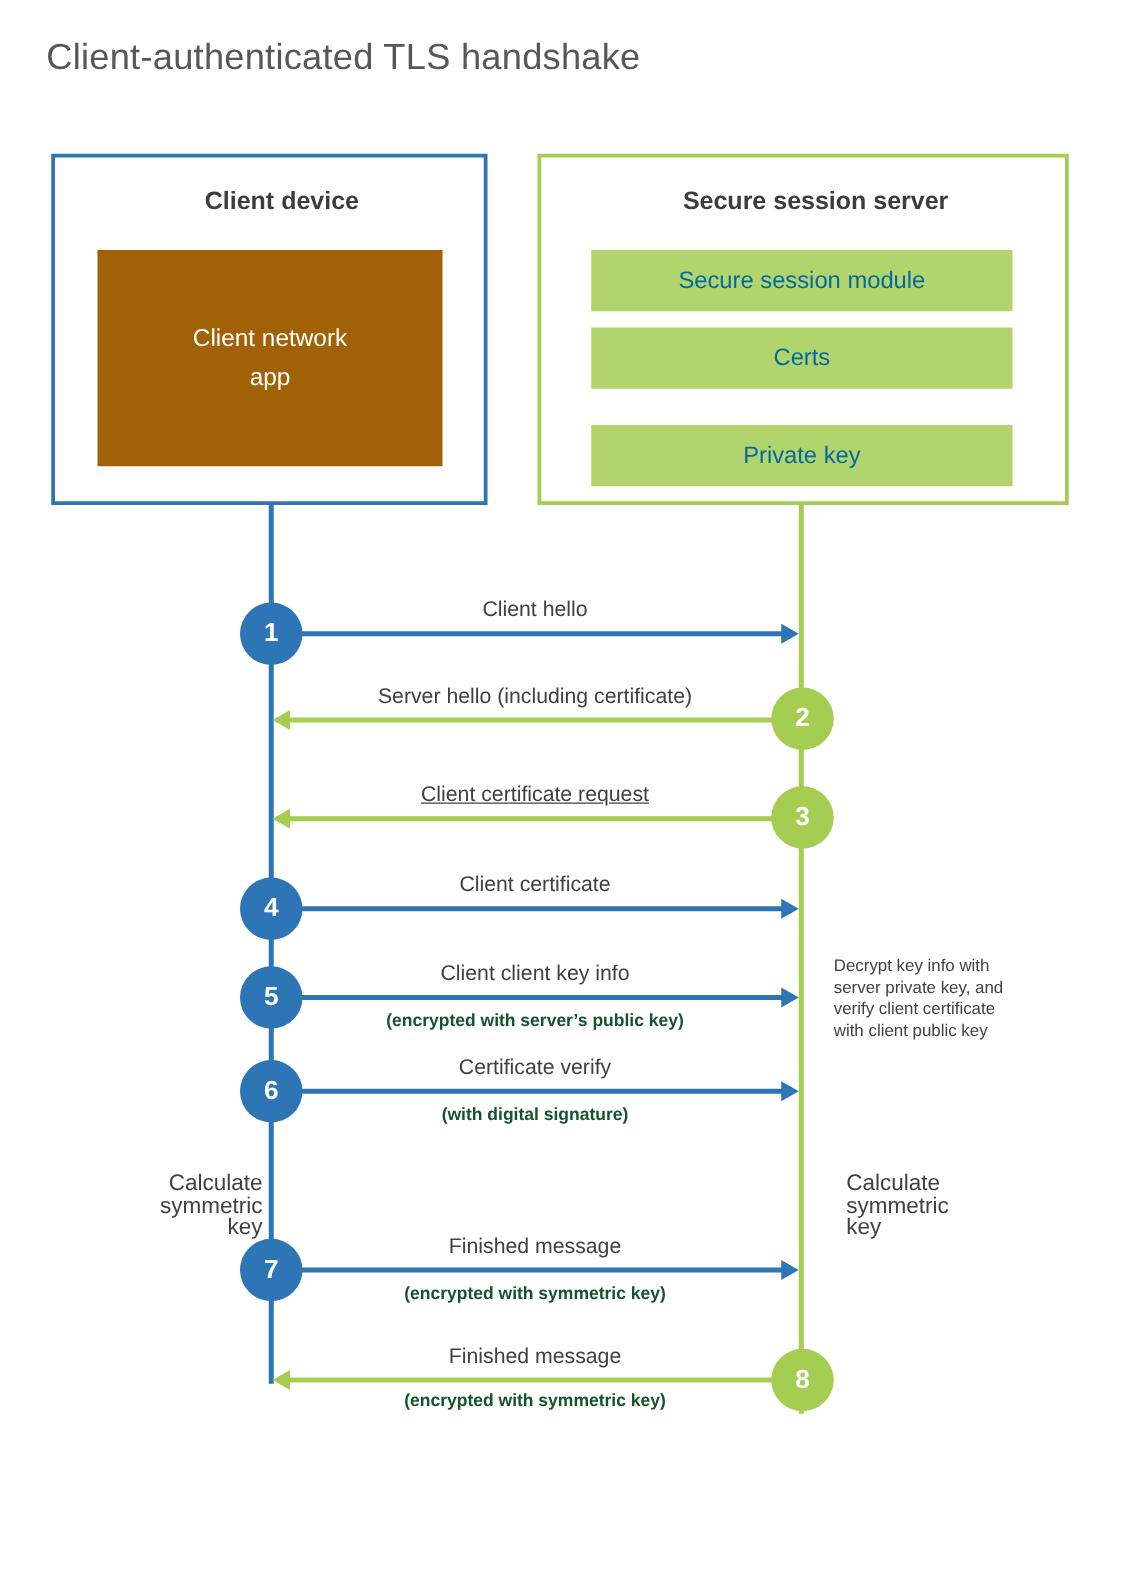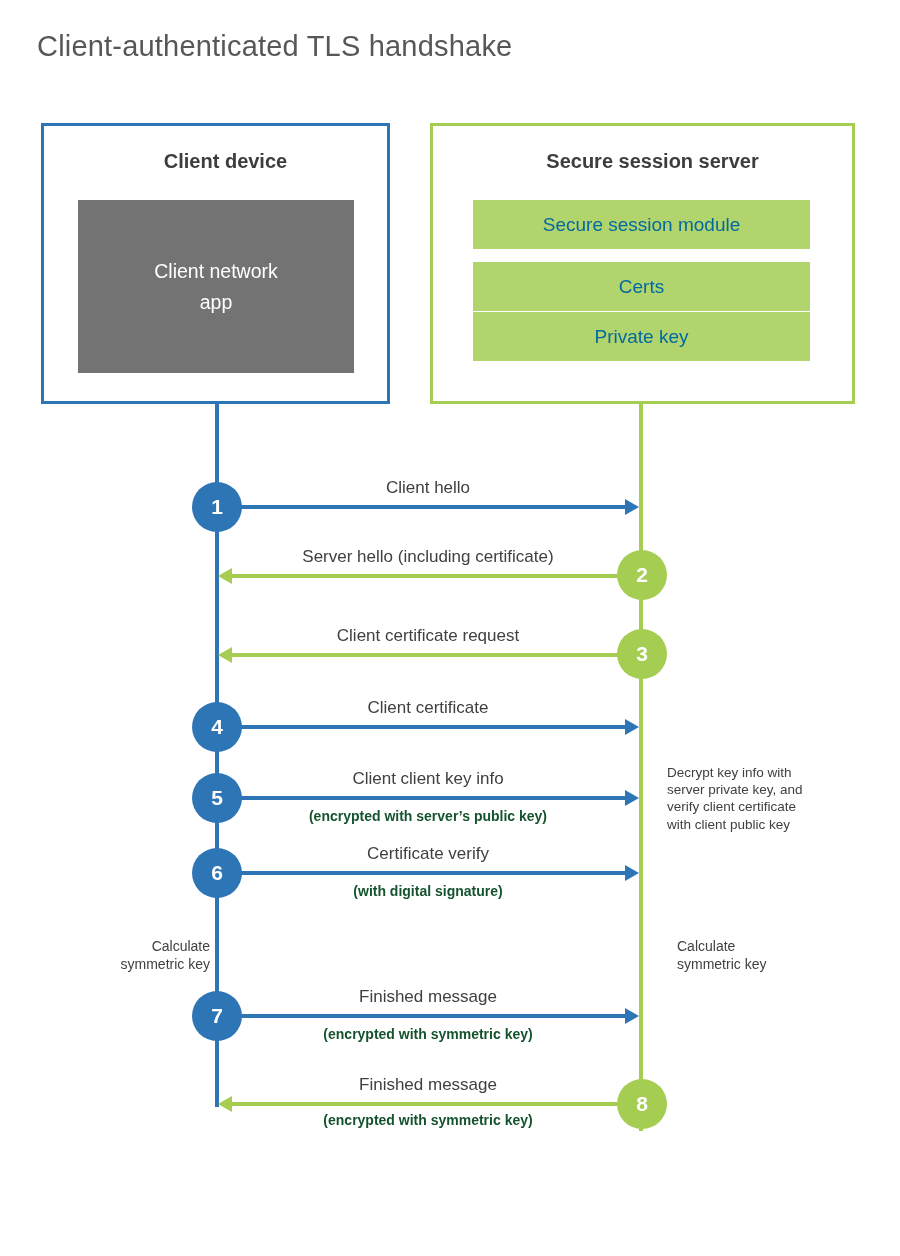--- a/index.html
+++ b/index.html
@@ -35,21 +35,21 @@
     text-align: center;
     font-size: 20px;
     font-weight: bold;
     color: #3d3d3d;
     margin-left: 20px;
   }
   .app-box {
     position: absolute;
     left: 78px; top: 200px;
     width: 276px; height: 173px;
-    background: #737373;
+    background: #a16207;
     display: flex; align-items: center; justify-content: center;
     z-index: 2;
   }
   .app-label {
     color: #ffffff;
     font-size: 19.5px;
     text-align: center;
     line-height: 1.55;
     white-space: pre-line;
   }
@@ -58,21 +58,21 @@
     left: 473px;
     width: 337px; height: 49px;
     background: #b1d46d;
     color: #0369a1;
     font-size: 19px;
     display: flex; align-items: center; justify-content: center;
     z-index: 2;
   }
   .bar1 { top: 200px; }
   .bar2 { top: 262px; }
-  .bar3 { top: 312px; }
+  .bar3 { top: 340px; }
   
   .vline { position: absolute; width: 4px; z-index: 1; }
   .blue-line { left: 215px; top: 404px; height: 703px; background: #2e75b6; }
   .green-line { left: 639px; top: 404px; height: 727px; background: #a4cd52; }
   
   .arrow { position: absolute; height: 4px; z-index: 2; }
   .arrow.blue { background: #2e75b6; color: #2e75b6; }
   .arrow.green { background: #a4cd52; color: #a4cd52; }
   .arrow .head { position: absolute; width: 0; height: 0; top: -6px; }
   .arrow.right { left: 240px; width: 386px; }
@@ -124,21 +124,21 @@
     position: absolute;
     left: 428px;
     transform: translateX(-50%);
     white-space: nowrap;
     font-size: 17px;
     color: #404040;
     z-index: 2;
   }
   .l1 { top: 478px; }
   .l2 { top: 547px; }
-  .l3 { top: 626px; }
+  .l3 { top: 626px; text-decoration: underline; }
   .l4 { top: 698px; }
   .l5 { top: 769px; }
   .l6 { top: 844px; }
   .l7 { top: 987px; }
   .l8 { top: 1075px; }
   .sub-label {
     position: absolute;
     left: 428px;
     transform: translateX(-50%);
     white-space: nowrap;
@@ -158,21 +158,21 @@
     width: 190px;
     font-size: 13.5px;
     line-height: 17.2px;
     color: #404040;
     white-space: pre-line;
   }
   .calc {
     position: absolute;
     top: 938px;
     width: 110px;
-    font-size: 14px;
+    font-size: 18px;
     line-height: 17.5px;
     color: #404040;
   }
   .calc-left { right: 714px; text-align: right; }
   .calc-right { left: 677px; text-align: left; }
 </style>
 </head>
 <body>
 
 <div class="canvas">

